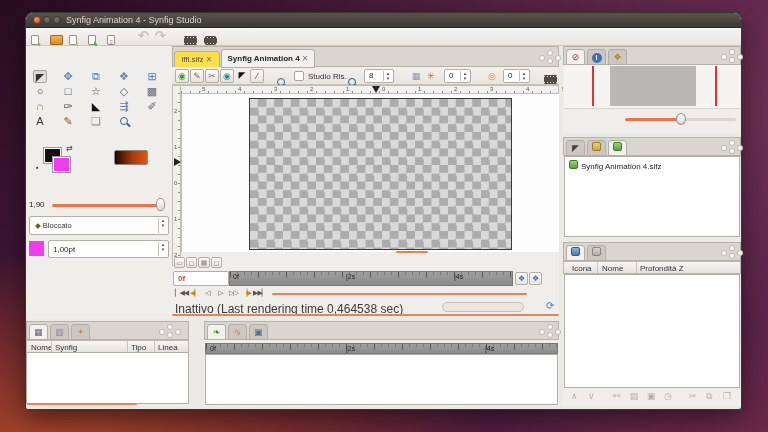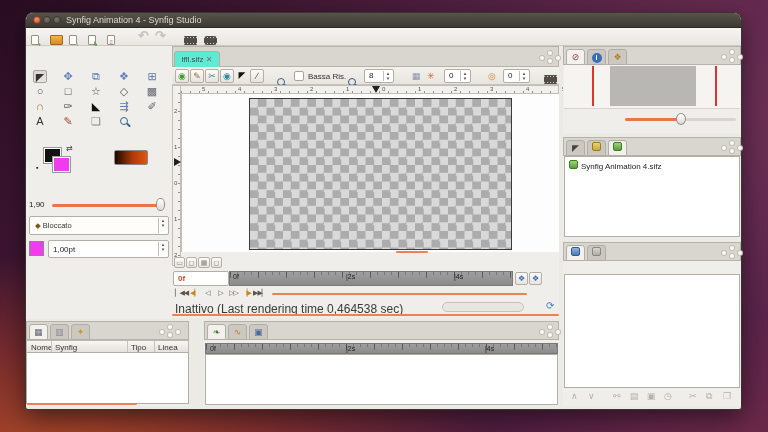--- a/index.html
+++ b/index.html
@@ -10,21 +10,21 @@
  radial-gradient(60% 50% at 100% 105%, rgba(160,62,88,.4), rgba(160,62,88,0) 65%),
  radial-gradient(145% 135% at 88% 26%, #6e3156 0%, #552046 48%, #300e26 100%);}
 .window{position:absolute;left:25px;top:12px;width:717px;height:398px;background:#eceae5;border:1px solid #38342e;border-radius:8px 8px 3px 3px;box-shadow:0 8px 26px rgba(0,0,0,.5)}
 .titlebar{position:absolute;left:0;top:0;right:0;height:15px;background:linear-gradient(#57534c,#3d3933);border-radius:7px 7px 0 0;border-bottom:1px solid #2c2924}
 .tbtn{position:absolute;top:3px;width:9px;height:9px;border-radius:50%}
 .title{position:absolute;left:38px;top:2px;font-size:9px;font-weight:normal;color:#dcd8d0}
 .mtoolbar{position:absolute;left:0;top:15px;right:0;height:18px;background:linear-gradient(#f6f4f1,#e9e6e1);border-bottom:1px solid #cdc9c1}
 .mtoolbar>span{position:absolute;top:3px}
 .panel{position:absolute;background:#f0eeea}
 .tabbar{position:absolute;left:0;right:0;top:0;background:#d9d6d0;border:1px solid #b6b2aa;border-bottom:1px solid #b6b2aa}
-.tab{position:absolute;background:#5eead4;border:1px solid #b2aea6;border-radius:3px 3px 0 0;font-size:8px;color:#4a4a4a;text-align:center;overflow:hidden;white-space:nowrap}
+.tab{position:absolute;background:#fde047;border:1px solid #b2aea6;border-radius:3px 3px 0 0;font-size:8px;color:#4a4a4a;text-align:center;overflow:hidden;white-space:nowrap}
 .tab.active{background:#f3f1ed;color:#222;font-weight:bold;z-index:2}
 .grip{position:absolute;width:4px;height:4px;border-radius:50%;background:#fbfaf8;box-shadow:0 0 0 1px #c2beb6,8px 3px 0 0 #fbfaf8,8px 3px 0 1px #c2beb6,16px 0 0 0 #fbfaf8,16px 0 0 1px #c2beb6,8px -5px 0 0 #fbfaf8,8px -5px 0 1px #c2beb6}
 .body-white{position:absolute;background:#fff;border:1px solid #b2aea6}
 .btn{position:absolute;border:1px solid #b3afa7;border-radius:2px;background:linear-gradient(#fcfbf9,#e7e4de);text-align:center}
 .hdr{position:absolute;background:linear-gradient(#f8f6f3,#e5e2dc);border:1px solid #bcb8b0;font-size:8px;color:#333}
 .hdr span{position:absolute;top:2px}
 .hdr i{position:absolute;top:0;bottom:0;width:1px;background:#c8c4bc;font-style:normal}
 .salmon{position:absolute;height:2px;background:#ec8157;border-radius:1px}
 .page{position:relative;display:inline-block;width:8px;height:10px;background:#fdfdfc;border:1px solid #999183;border-radius:1px}
 .page::after{position:absolute;font-size:6px;font-weight:bold;right:-3px;bottom:-3px}
@@ -137,33 +137,34 @@
         <i style="left:100px"></i>
         <i style="left:127px"></i>
     </div>
     <div class="body-white" style="left:0;top:31px;width:163px;height:52px"></div>
     <div class="salmon" style="left:1px;bottom:1px;width:110px"></div>
   </div>
 
   <div class="panel" style="left:146px;top:33px;width:387px;height:272px">
     <div class="tabbar" style="height:21px">
       <div class="tab" style="left:1px;top:4px;height:17px;width:46px;padding-top:3px"><span>lffl.sifz</span> <span style="color:#777">✕</span></div>
+      <div class="tab active" style="left:48px;top:2px;height:19px;width:94px;padding-top:4px"><span>Synfig Animation 4</span> <span style="color:#777;font-weight:normal">✕</span></div>
       <span class="grip" style="right:14px;top:9px"></span>
     </div>
 
     <div style="position:absolute;left:0;top:21px;right:0;height:18px;background:linear-gradient(#f3f1ed,#e8e5df);border-bottom:1px solid #c8c4bc">
       <span class="cvbtn" style="left:3px;color:#3f9c35">◉</span>
       <span class="cvbtn" style="left:18px;color:#8a6b2f">✎</span>
       <span class="cvbtn" style="left:33px;color:#4a7a8c">✂</span>
       <span class="cvbtn" style="left:48px;color:#2a8a9c">◉</span>
       <span class="cvbtn" style="left:63px;color:#111;border:none;background:none">◤</span>
       <span class="cvbtn" style="left:78px;color:#444">∕</span>
       <span style="position:absolute;left:105px;top:5px"><span class="mag"></span></span>
       <span style="position:absolute;left:122px;top:4px;width:10px;height:10px;background:#fff;border:1px solid #a8a49c;border-radius:2px"></span>
-      <span style="position:absolute;left:136px;top:5px;font-size:8px;color:#333">Bassa Ris.</span>
+      <span style="position:absolute;left:136px;top:5px;font-size:8px;color:#333">Studio Ris.</span>
       <span style="position:absolute;left:176px;top:5px"><span class="mag" style="border-color:#2f5a8e"></span></span>
       <div class="spinfield" style="left:192px;top:2px;width:30px;height:14px"><span>8</span><span class="updn">▲<br>▼</span></div>
       <span style="position:absolute;left:240px;top:4px;font-size:9px;color:#8a94ab">▦</span>
       <span style="position:absolute;left:255px;top:4px;font-size:9px;color:#c86a28">✳</span>
       <div class="spinfield" style="left:272px;top:2px;width:27px;height:14px"><span>0</span><span class="updn">▲<br>▼</span></div>
       <span style="position:absolute;left:316px;top:4px;font-size:9px;color:#d08a3a">◎</span>
       <div class="spinfield" style="left:331px;top:2px;width:27px;height:14px"><span>0</span><span class="updn">▲<br>▼</span></div>
       <span style="position:absolute;left:372px;top:3px"><span class="film"></span></span>
     </div>
 
@@ -268,20 +269,27 @@
       <div style="position:absolute;left:4px;top:3px;font-size:8px;color:#222"><span style="display:inline-block;width:9px;height:9px;margin-right:3px;background:linear-gradient(#9ed37a,#5a9c3f);border:1px solid #3f7c25;border-radius:2px"></span><span>Synfig Animation 4.sifz</span></div>
     </div>
   </div>
 
   <div class="panel" style="left:537px;top:229px;width:178px;height:164px">
     <div class="tabbar" style="height:19px">
       <div class="minitab active" style="left:2px"><span style="display:inline-block;width:9px;height:9px;background:linear-gradient(#8fb4e0,#4a7ab5);border:1px solid #2f5a92;border-radius:2px"></span></div>
       <div class="minitab" style="left:23px"><span style="display:inline-block;width:9px;height:9px;background:linear-gradient(#d8d5cf,#b0aca4);border:1px solid #8a867e;border-radius:2px"></span></div>
       <span class="grip" style="right:14px;top:8px"></span>
     </div>
+    <div class="hdr" style="left:0;top:19px;width:178px;height:13px">
+      <span style="left:8px">Icona</span>
+      <span style="left:38px">Nome</span>
+      <span style="left:76px">Profondità Z</span>
+      <i style="left:33px"></i>
+        <i style="left:72px"></i>
+    </div>
     <div class="body-white" style="left:1px;top:32px;width:176px;height:114px"></div>
     <div id="layers-toolbar" style="position:absolute;left:0;bottom:1px;height:16px;width:178px">
         <span style="position: absolute; top: 2px; font-size: 9px; color: rgb(180, 176, 168); left: 8px;">∧</span>
         <span style="position: absolute; top: 2px; font-size: 9px; color: rgb(180, 176, 168); left: 25px;">∨</span>
         <span style="position: absolute; top: 2px; font-size: 9px; color: rgb(180, 176, 168); left: 50px;">⚯</span>
         <span style="position: absolute; top: 2px; font-size: 9px; color: rgb(180, 176, 168); left: 67px;">▤</span>
         <span style="position: absolute; top: 2px; font-size: 9px; color: rgb(180, 176, 168); left: 84px;">▣</span>
         <span style="position: absolute; top: 2px; font-size: 9px; color: rgb(180, 176, 168); left: 101px;">◷</span>
         <span style="position: absolute; top: 2px; font-size: 9px; color: rgb(180, 176, 168); left: 126px;">✂</span>
         <span style="position: absolute; top: 2px; font-size: 9px; color: rgb(180, 176, 168); left: 143px;">⧉</span>

